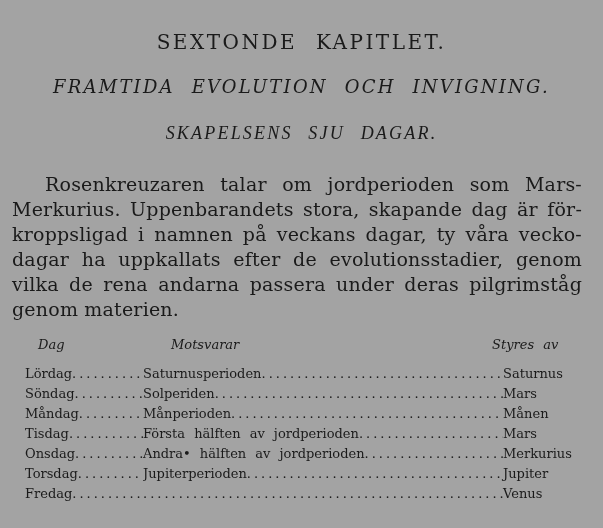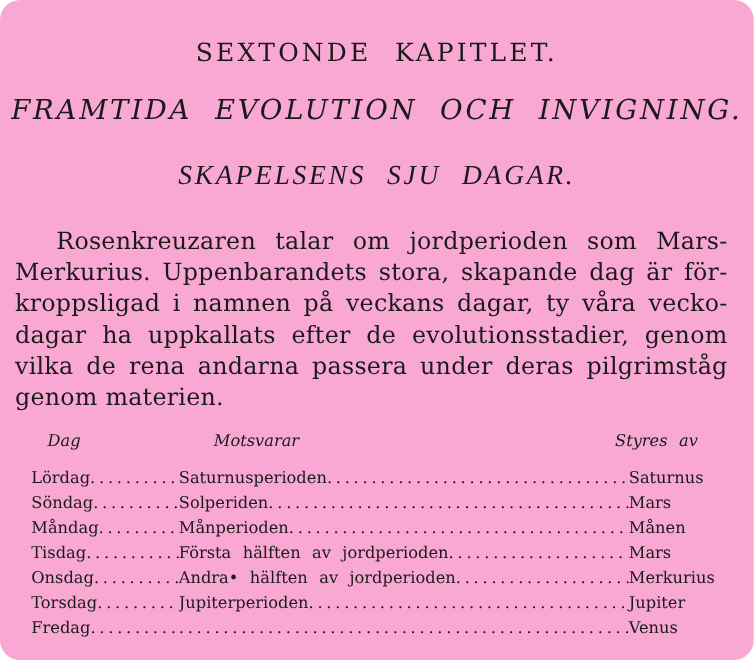--- a/index.html
+++ b/index.html
@@ -1,40 +1,39 @@
 <!DOCTYPE html>
 <html lang="sv"><head>
 <meta charset="utf-8">
 <style>
   html, body { margin: 0; padding: 0; background: #fff; }
   .page {
     position: relative;
     width: 603px;
     height: 528px;
-    background: #f9a8d4;
+    background: #a3a3a3;
     color: #1a1a1a;
     font-family: "DejaVu Serif", "Liberation Serif", serif;
     overflow: hidden;
     box-sizing: border-box;
-    border-radius: 16px;
   }
 
   
   .chapter-title {
     margin-top: 30px;
     text-align: center;
     font-size: 20px;
     letter-spacing: 2.5px;
     word-spacing: 10px;
     white-space: nowrap;
   }
   .subtitle {
     text-align: center;
     font-style: italic;
-    font-size: 22px;
+    font-size: 18px;
     letter-spacing: 2.2px;
     word-spacing: 9px;
     white-space: nowrap;
   }
   .subtitle-1 { margin-top: 22px; }
   .subtitle-2 { margin-top: 26px; font-family: Liberation Serif, serif; }
 
   
   .paragraph {
     margin: 28px 21px 0 12px;

